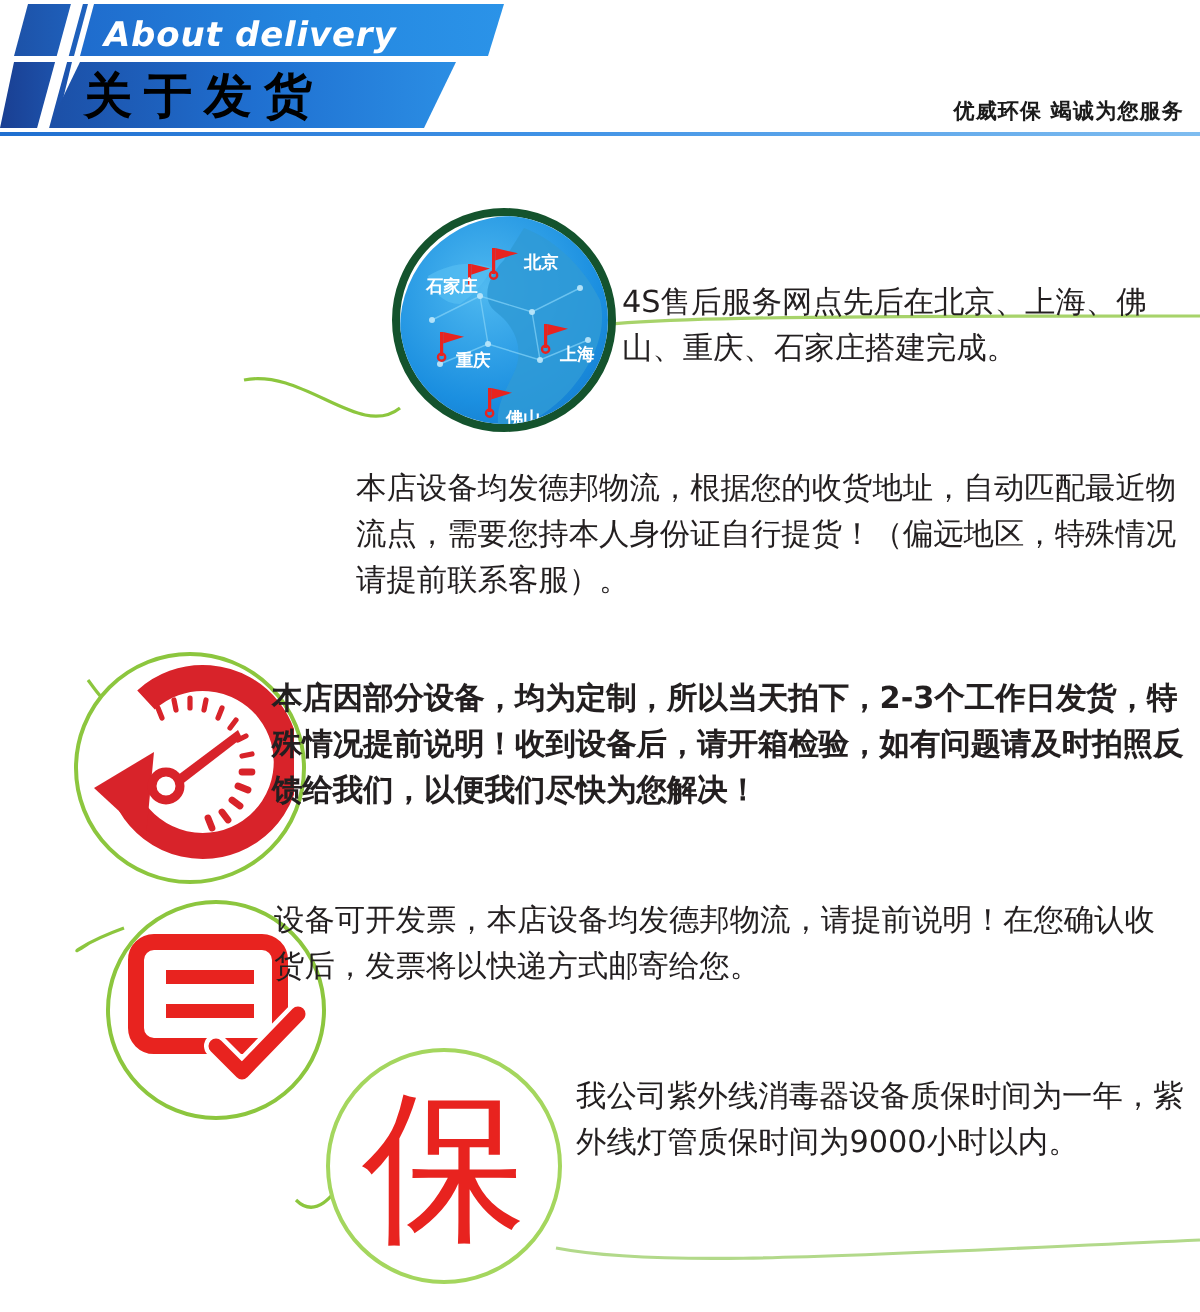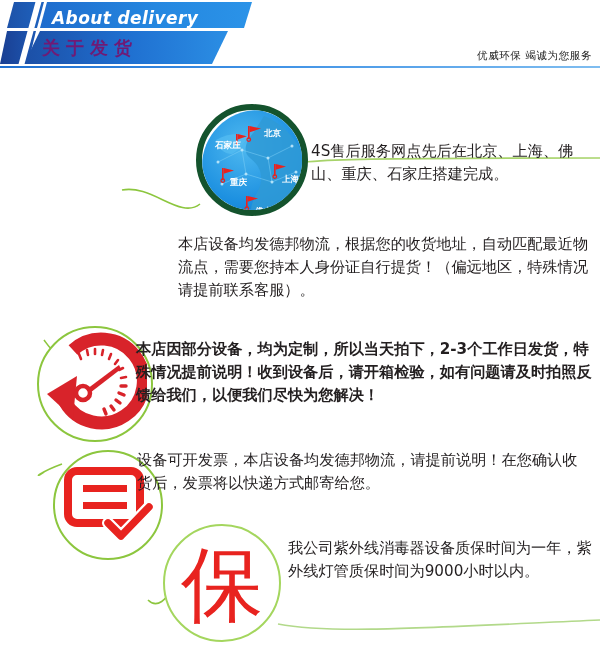--- a/index.html
+++ b/index.html
@@ -17,26 +17,26 @@
   #header svg.hdr { position: absolute; left: 0; top: 0; }
   .hdr-en {
     position: absolute; left: 52px; top: 5px; width: 300px; height: 26px;
     color: #ffffff; font-size: 17px; font-style: italic; font-weight: bold;
     letter-spacing: 0.4px; line-height: 26px;
     font-family: "DejaVu Sans", "Liberation Sans", sans-serif;
     white-space: nowrap;
   }
   .hdr-cn {
     position: absolute; left: 42px; top: 31px; width: 300px; height: 34px;
-    color: #701a75; font-size: 18px; font-weight: bold; line-height: 34px;
+    color: #000000; font-size: 24px; font-weight: bold; line-height: 34px;
     letter-spacing: 6px; white-space: nowrap;
   }
   .hdr-slogan {
     position: absolute; right: 8px; top: 49px;
-    color: #1b1b1b; font-size: 10.5px; font-weight: normal;
+    color: #1b1b1b; font-size: 10.5px; font-weight: bold;
     letter-spacing: 0.6px; white-space: nowrap; text-align: center;
   }
   #hdr-rule {
     position: absolute; left: 0; top: 66px; width: 600px; height: 2px;
     background: linear-gradient(to right, #1f6fd0 0%, #3f92e6 45%, #7fbdf0 100%);
   }
 
   
   #flow { position: absolute; left: 0; top: 72px; width: 600px; height: 584px; }
 
@@ -47,21 +47,21 @@
     justify-content: center; overflow: hidden;
   }
   #node-debang { left: 62px; top: 191px; width: 120px; height: 120px; }
   #node-clock  { left: 37px; top: 326px; width: 116px; height: 116px; }
   #node-invoice{ left: 53px; top: 450px; width: 110px; height: 110px; }
   #node-bao    { left: 163px; top: 524px; width: 118px; height: 118px; border-color:#a4d65e; }
 
   
   #globe {
     position: absolute; left: 196px; top: 104px; width: 112px; height: 112px;
-    border-radius: 50%; overflow: hidden; border: 6px solid #14532d;
+    border-radius: 50%; overflow: hidden; border: 4px solid #14532d;
   }
 
   
   .para {
     position: absolute; color: #231f20; font-size: 15.2px; line-height: 23px;
     font-family: "DejaVu Sans", "Liberation Sans", sans-serif;
     text-align: left; letter-spacing: 0px;
   }
   #para1 { left: 311px; top: 140px; width: 280px; }
   #para2 { left: 178px; top: 233px; width: 415px; }

